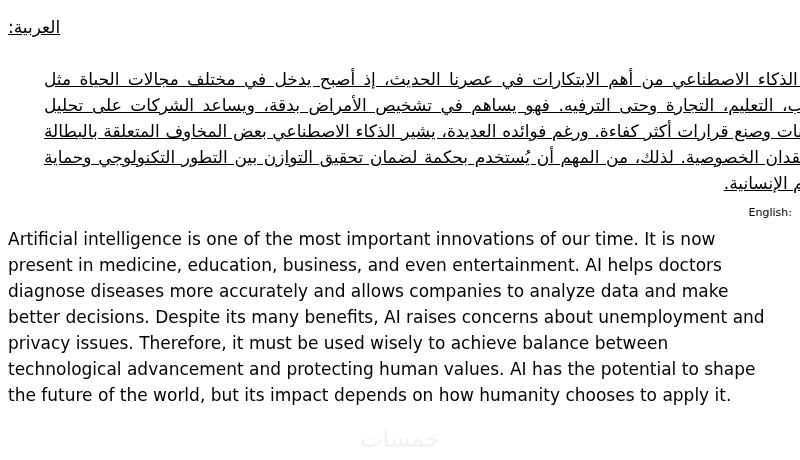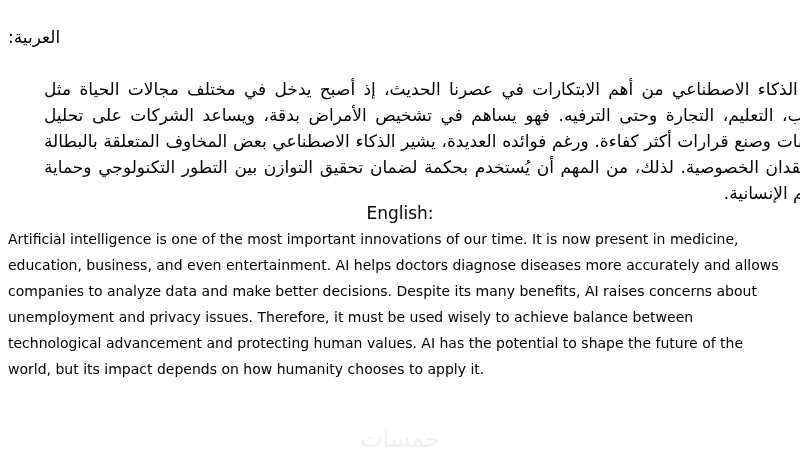--- a/index.html
+++ b/index.html
@@ -23,22 +23,23 @@
     box-sizing: border-box;
     padding: 0;
   }
 
   
   .arabic-section {
     position: absolute;
     top: 0;
     left: 0;
     width: 800px;
-    padding: 24px 8px 0 8px;
+    padding: 14px 8px 0 8px;
     box-sizing: border-box;
+    text-decoration: underline;
   }
 
   .arabic-heading {
     direction: ltr;
     text-align: left;
     font-family: "DejaVu Sans", sans-serif;
     font-size: 17px;
     line-height: 26px;
     white-space: pre;
     unicode-bidi: plaintext;
@@ -64,28 +65,28 @@
     position: absolute;
     top: 200px;
     left: 0;
     width: 800px;
     padding: 0 8px;
     box-sizing: border-box;
   }
 
   .english-heading {
     font-family: "DejaVu Sans", sans-serif;
-    font-size: 17px;
+    font-size: 11px;
     line-height: 26px;
-    text-align: center;
+    text-align: right;
   }
 
   .english-body {
     font-family: "DejaVu Sans", sans-serif;
-    font-size: 14px;
+    font-size: 17px;
     line-height: 26px;
     text-align: left;
     width: 775px;
   }
 
   
   .watermark {
     position: absolute;
     left: 0;
     top: 424px;

